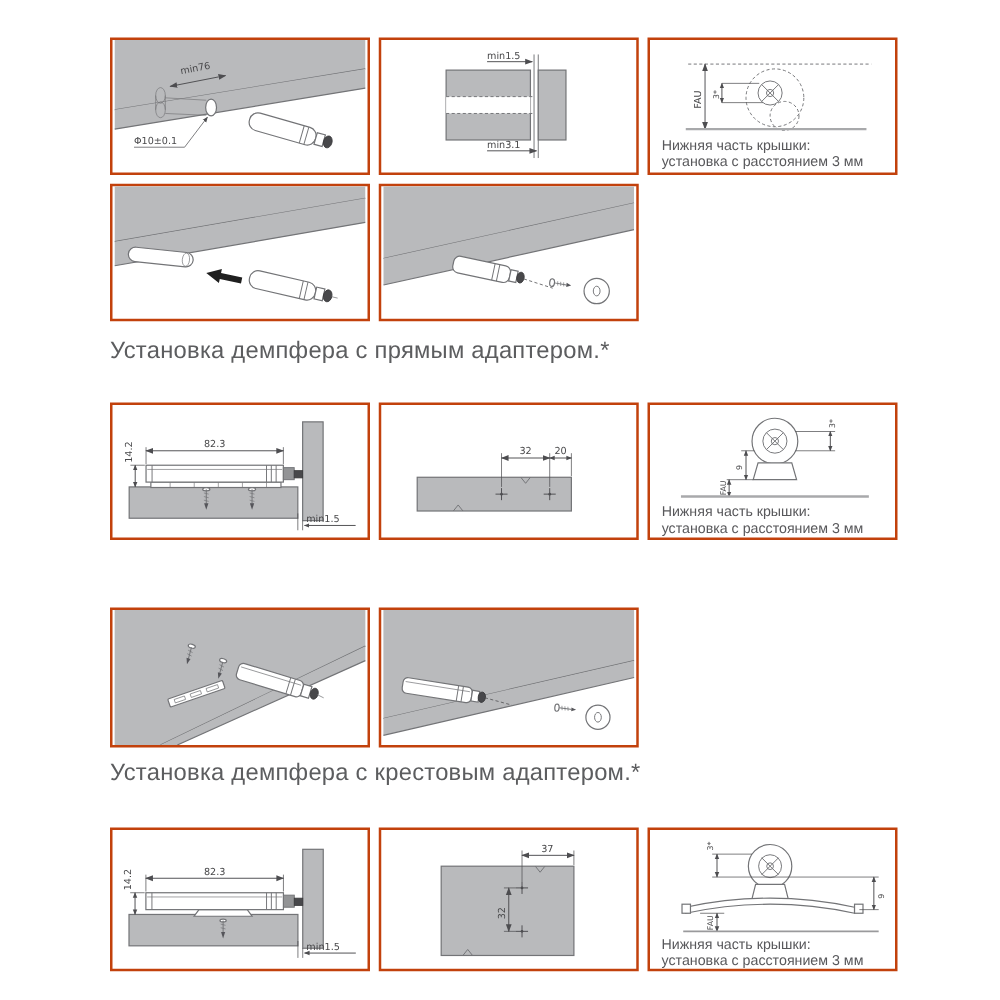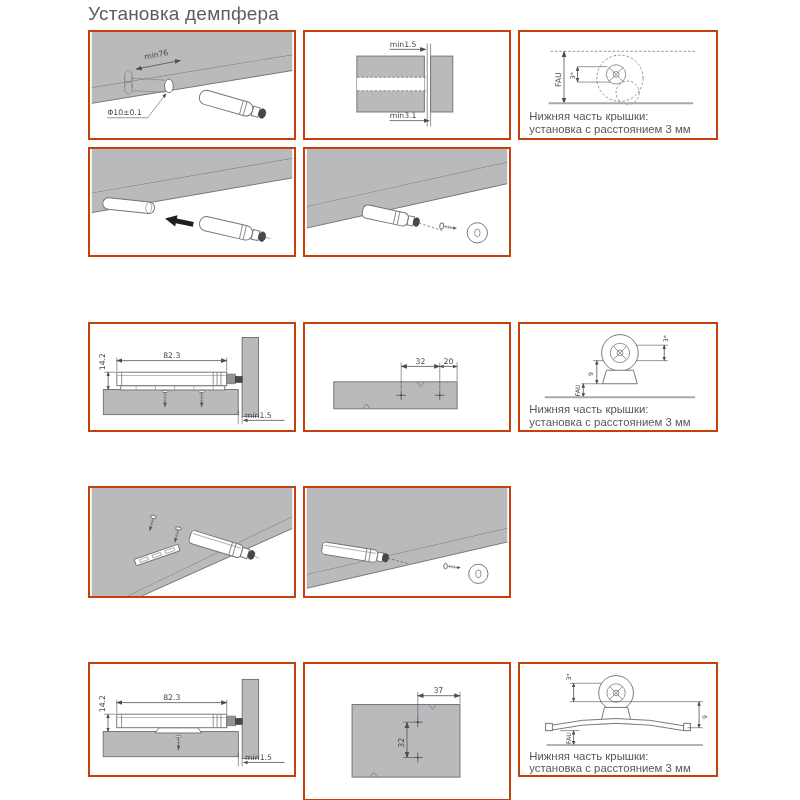--- a/index.html
+++ b/index.html
@@ -34,21 +34,20 @@
       <path d="M0,1.3 L10,5 L0,8.7 Z" fill="#4d4d50"></path>
     </marker>
     <marker id="ars" viewBox="0 0 10 10" refX="9" refY="5" markerWidth="4.6" markerHeight="4.6" orient="auto-start-reverse" markerUnits="userSpaceOnUse">
       <path d="M0,1 L10,5 L0,9 Z" fill="#4d4d50"></path>
     </marker>
   </defs>
 </svg>
 
 <div class="page">
 
-  <div class="sec-title" style="left:88px;top:3px;">Установка демпфера</div>
 
   <div class="panel" style="left:88px;top:30px;width:208px;height:110px;">
     <svg viewBox="0 0 208 110">
       <g>
         <polygon class="boardNS" points="0,0 208,0 208,24 0,58"></polygon>
         <line class="edge" x1="0" y1="58" x2="208" y2="24"></line>
         <polygon class="boardNS" points="0,58 208,24 208,40 0,74"></polygon>
         <line class="edge" x1="0" y1="74" x2="208" y2="40"></line>
       </g>
       <g>
@@ -178,20 +177,21 @@
         <line class="thin" x1="9.5" y1="-1.2" x2="9.9" y2="2.1"></line>
         <polygon points="12,-1.2 16,0.8 12,2.4" fill="#55555a"></polygon>
       </g>
       <g>
         <circle class="part" cx="177" cy="87" r="10.5"></circle>
         <ellipse class="ln" cx="177" cy="87" rx="2.8" ry="4"></ellipse>
       </g>
     </svg>
   </div>
 
+  <div class="sec-title" style="left:88px;top:270px;">Установка демпфера с прямым адаптером.*</div>
 
   <div class="panel" style="left:88px;top:322px;width:208px;height:110px;">
     <svg viewBox="0 0 208 110">
       <rect class="board" x="12" y="68" width="140" height="26"></rect>
       <rect class="board" x="156" y="14" width="17" height="82"></rect>
       <g>
         <rect class="part" x="30" y="64" width="108" height="4.5"></rect>
         <line class="thin" x1="46" y1="64" x2="46" y2="68.5"></line>
         <line class="thin" x1="66" y1="64" x2="66" y2="68.5"></line>
         <line class="thin" x1="86" y1="64" x2="86" y2="68.5"></line>
@@ -370,20 +370,21 @@
         <line class="thin" x1="9" y1="-1.4" x2="9.4" y2="2"></line>
         <polygon points="12,-1 16,0.7 12,2.2" fill="#55555a"></polygon>
       </g>
       <g>
         <circle class="part" cx="178" cy="89" r="10"></circle>
         <ellipse class="ln" cx="178" cy="89" rx="2.8" ry="4"></ellipse>
       </g>
     </svg>
   </div>
 
+  <div class="sec-title" style="left:88px;top:608px;">Установка демпфера с крестовым адаптером.*</div>
 
   <div class="panel" style="left:88px;top:662px;width:208px;height:115px;">
     <svg viewBox="0 0 208 115">
       <rect class="board" x="12" y="70" width="140" height="26"></rect>
       <rect class="board" x="156" y="16" width="17" height="82"></rect>
       <g>
         <polygon class="part" points="70,66 110,66 114,71.5 66,71.5"></polygon>
       </g>
       <g>
         <rect class="part" x="26" y="52" width="114" height="14"></rect>
@@ -415,21 +416,21 @@
       </g>
       <g>
         <line class="ext" x1="152" y1="92" x2="152" y2="106"></line>
         <line class="ext" x1="156" y1="98" x2="156" y2="106"></line>
         <line class="dim" x1="200" y1="102" x2="157.5" y2="102" marker-end="url(#ars)"></line>
         <text class="dimtext" x="159" y="99.5">min1.5</text>
       </g>
     </svg>
   </div>
 
-  <div class="panel" style="left:303px;top:662px;width:208px;height:139px;">
+  <div class="panel" style="left:303px;top:662px;width:208px;height:115px;">
     <svg viewBox="0 0 208 115">
       <rect class="board" x="48" y="30" width="110" height="74"></rect>
       <path d="M126,30 l4,5 l4,-5" fill="#ffffff" class="ln"></path>
       <path d="M66,104 l4,-5 l4,5" fill="#ffffff" class="ln"></path>
       <g>
         <line class="dim" x1="110" y1="48" x2="120" y2="48"></line>
         <line class="dim" x1="115" y1="43" x2="115" y2="53"></line>
         <circle cx="115" cy="48" r="1.1" fill="#4d4d50"></circle>
       </g>
       <g>

